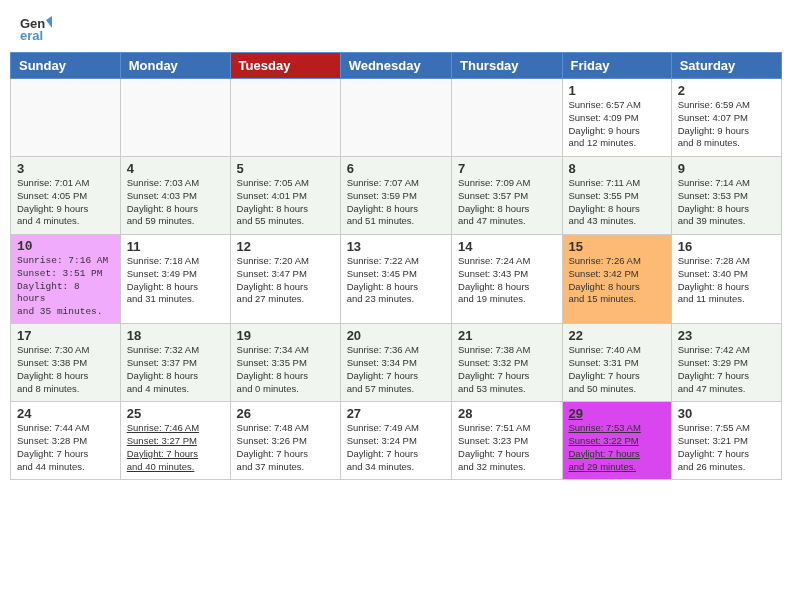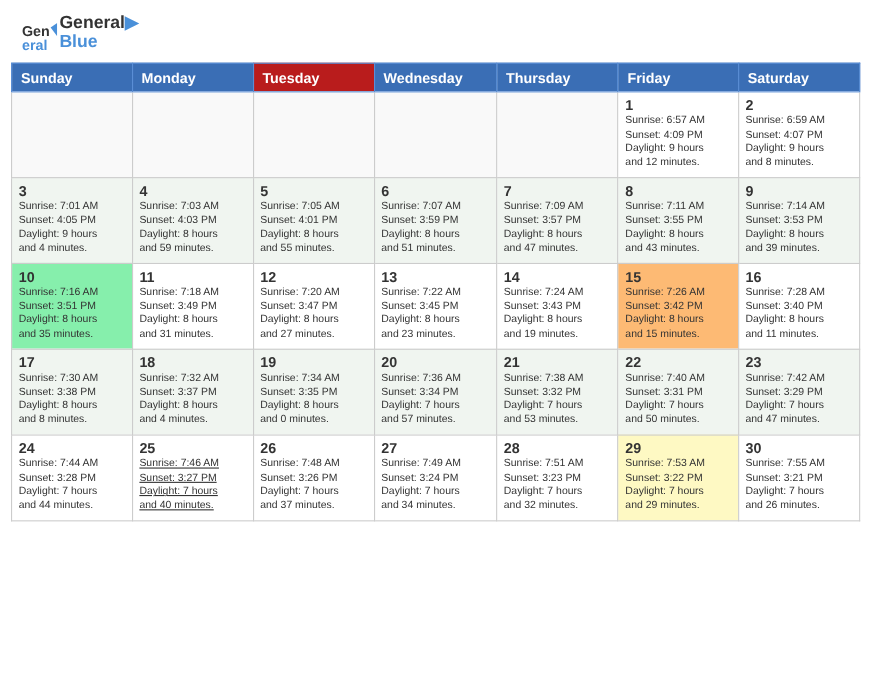--- a/index.html
+++ b/index.html
@@ -10,24 +10,20 @@
 
 <div style="display:flex; justify-content:space-between; align-items:flex-start; padding: 12px 20px 8px 20px;">
   <div style="display:flex; align-items:flex-end; gap:2px;">
     <div style="width:32px; height:32px;">
       <svg viewBox="0 0 32 32" width="32" height="32">
         <text y="16" font-size="13" font-weight="bold" fill="#333" font-family="Arial">Gen</text>
         <text y="28" font-size="13" font-weight="bold" fill="#4a90d9" font-family="Arial">eral</text>
         <polygon points="26,8 32,4 32,16" fill="#4a90d9"></polygon>
       </svg>
     </div>
-    <div style="line-height:1.15; font-size:16px; font-weight:bold; color:#333; font-family:Arial;">
-      <div>General<span style="color:#4a90d9;">▶</span></div>
-      <div style="color:#4a90d9;">Blue</div>
-    </div>
   </div>
   <div style="text-align:right;">
     <div style="font-size:34px; font-weight:normal; color:#333; font-family:Arial;"></div>
     <div style="font-size:14px; color:#555; font-family:Arial;"></div>
   </div>
 </div>
 
 <div style="padding: 0 10px;">
   <table style="width:100%; border-collapse:collapse;">
     <thead>
@@ -108,21 +104,21 @@
           </td>
           <td style="vertical-align: top; padding: 4px 6px; border: 1px solid rgb(204, 204, 204); width: 113px; height: 78px; background: rgb(240, 245, 240); font-size: 9.5px; color: rgb(51, 51, 51); font-family: Arial;">
             <span style="font-size: 13px; font-weight: bold; color: rgb(51, 51, 51); display: block; margin-bottom: 1px;">9</span>
             <div style="font-size: 9.5px; color: rgb(51, 51, 51); line-height: 1.35; white-space: pre-line;">Sunrise: 7:14 AM
 Sunset: 3:53 PM
 Daylight: 8 hours
 and 39 minutes.</div>
           </td>
         </tr>
         <tr>
-          <td style="vertical-align: top; padding: 4px 6px; border: 1px solid rgb(204, 204, 204); width: 113px; height: 78px; background: #86efac; font-size: 9.5px; color: rgb(51, 51, 51); font-family: Liberation Sans, sans-serif;">
+          <td style="vertical-align: top; padding: 4px 6px; border: 1px solid rgb(204, 204, 204); width: 113px; height: 78px; background: #f0abfc; font-size: 9.5px; color: rgb(51, 51, 51); font-family: Liberation Mono, monospace;">
             <span style="font-size: 13px; font-weight: bold; color: rgb(51, 51, 51); display: block; margin-bottom: 1px;">10</span>
             <div style="font-size: 9.5px; color: rgb(51, 51, 51); line-height: 1.35; white-space: pre-line;">Sunrise: 7:16 AM
 Sunset: 3:51 PM
 Daylight: 8 hours
 and 35 minutes.</div>
           </td>
           <td style="vertical-align: top; padding: 4px 6px; border: 1px solid rgb(204, 204, 204); width: 113px; height: 78px; background: rgb(255, 255, 255); font-size: 9.5px; color: rgb(51, 51, 51); font-family: Arial;">
             <span style="font-size: 13px; font-weight: bold; color: rgb(51, 51, 51); display: block; margin-bottom: 1px;">11</span>
             <div style="font-size: 9.5px; color: rgb(51, 51, 51); line-height: 1.35; white-space: pre-line;">Sunrise: 7:18 AM
 Sunset: 3:49 PM
@@ -245,21 +241,21 @@
 Daylight: 7 hours
 and 34 minutes.</div>
           </td>
           <td style="vertical-align: top; padding: 4px 6px; border: 1px solid rgb(204, 204, 204); width: 113px; height: 78px; background: rgb(255, 255, 255); font-size: 9.5px; color: rgb(51, 51, 51); font-family: Arial;">
             <span style="font-size: 13px; font-weight: bold; color: rgb(51, 51, 51); display: block; margin-bottom: 1px;">28</span>
             <div style="font-size: 9.5px; color: rgb(51, 51, 51); line-height: 1.35; white-space: pre-line;">Sunrise: 7:51 AM
 Sunset: 3:23 PM
 Daylight: 7 hours
 and 32 minutes.</div>
           </td>
-          <td style="vertical-align: top; padding: 4px 6px; border: 1px solid rgb(204, 204, 204); width: 113px; height: 78px; background: #fef9c3; font-size: 9.5px; color: rgb(51, 51, 51); font-family: Arial;">
+          <td style="vertical-align: top; padding: 4px 6px; border: 1px solid rgb(204, 204, 204); width: 113px; height: 78px; background: #d946ef; font-size: 9.5px; color: rgb(51, 51, 51); font-family: Arial; text-decoration: underline;">
             <span style="font-size: 13px; font-weight: bold; color: rgb(51, 51, 51); display: block; margin-bottom: 1px;">29</span>
             <div style="font-size: 9.5px; color: rgb(51, 51, 51); line-height: 1.35; white-space: pre-line;">Sunrise: 7:53 AM
 Sunset: 3:22 PM
 Daylight: 7 hours
 and 29 minutes.</div>
           </td>
           <td style="vertical-align: top; padding: 4px 6px; border: 1px solid rgb(204, 204, 204); width: 113px; height: 78px; background: rgb(255, 255, 255); font-size: 9.5px; color: rgb(51, 51, 51); font-family: Arial;">
             <span style="font-size: 13px; font-weight: bold; color: rgb(51, 51, 51); display: block; margin-bottom: 1px;">30</span>
             <div style="font-size: 9.5px; color: rgb(51, 51, 51); line-height: 1.35; white-space: pre-line;">Sunrise: 7:55 AM
 Sunset: 3:21 PM

